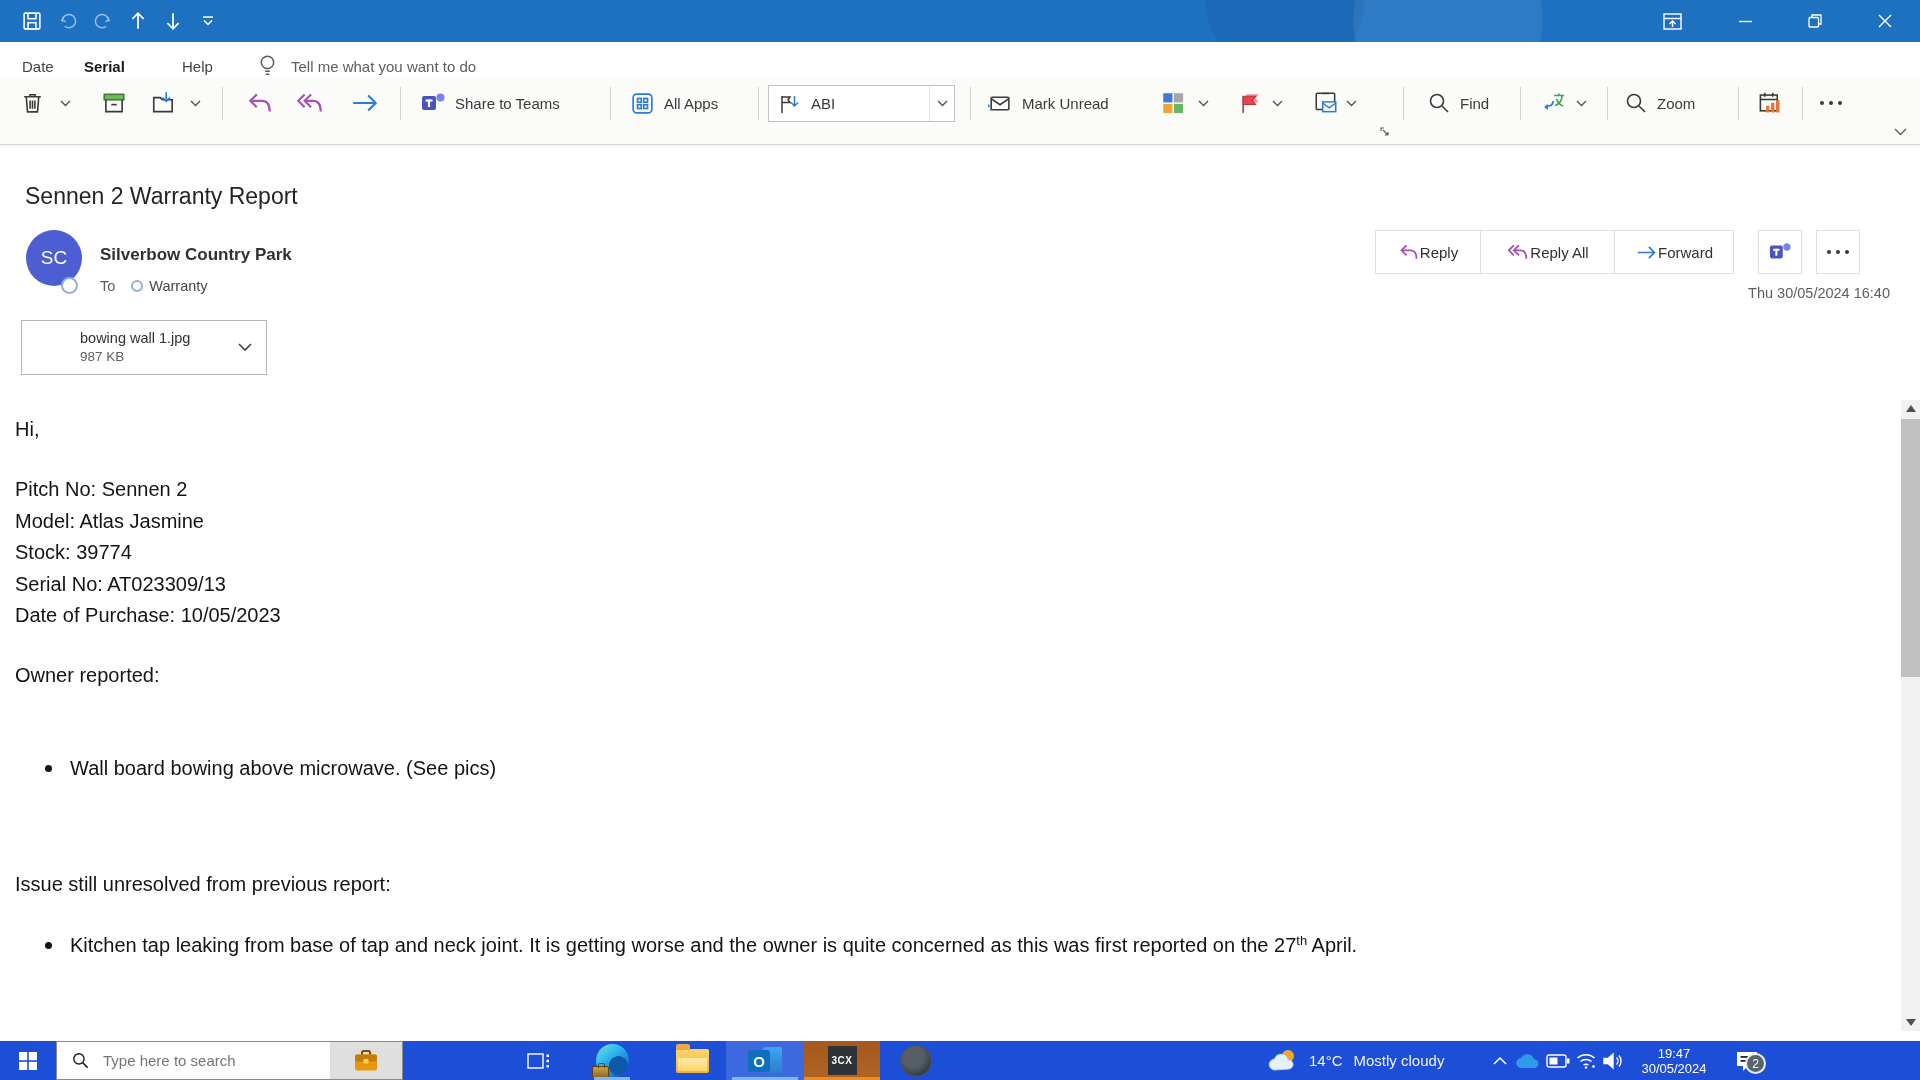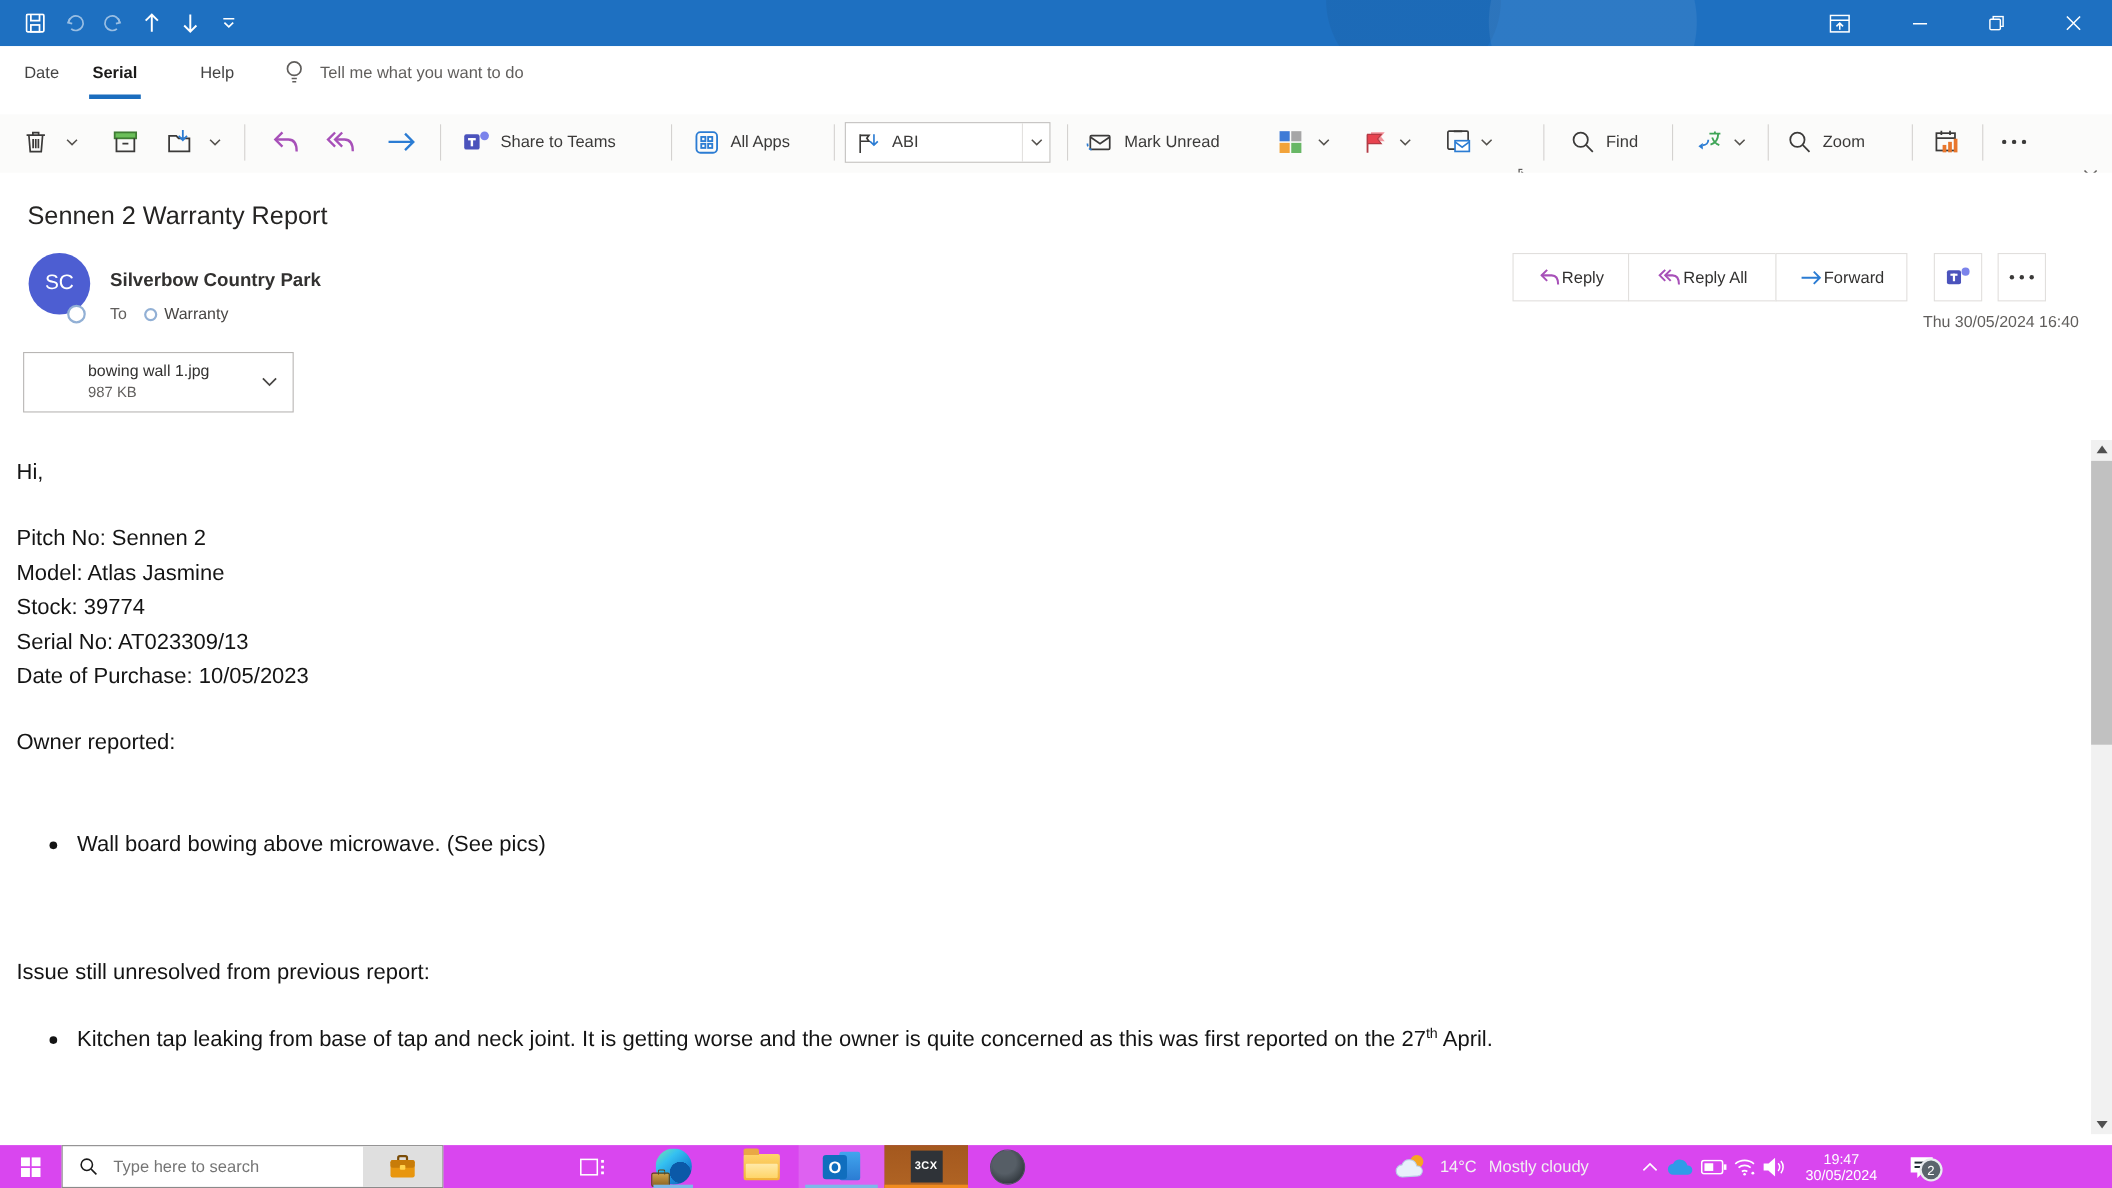--- a/index.html
+++ b/index.html
@@ -20,21 +20,21 @@
           align-items:center;font-size:15px;white-space:pre;}
 
   
   .tabrow{position:absolute;top:42px;left:0;width:1920px;height:48px;background:#fff;}
   .tab{position:absolute;top:0;height:48px;display:flex;align-items:center;font-size:15px;color:#444;padding:0 3px;}
   .tab.active{font-weight:bold;color:#1b1a19;box-shadow:inset 0 -4px 0 #1b6dbe;}
   .tellme{position:absolute;left:258px;top:0;height:48px;display:flex;align-items:center;gap:14px;
           color:#605e5c;font-size:15px;}
 
   
-  .ribbon{position:absolute;top:104px;left:0;width:1920px;height:67px;background:#fbfbfa;
+  .ribbon{position:absolute;top:78px;left:0;width:1920px;height:67px;background:#fbfbfa;
           border-bottom:1px solid #d6d4d2;box-shadow:0 2px 2px rgba(0,0,0,.05);}
   .ritem{position:absolute;top:0;height:50px;display:flex;align-items:center;gap:9px;
          color:#3b3a39;font-size:15px;white-space:nowrap;}
   .rdiv{position:absolute;top:9px;width:1px;height:33px;background:#d4d2d0;}
   .chev{color:#55524e;}
   .qsbox{position:absolute;left:768px;top:7px;width:187px;height:37px;border:1px solid #c3c1bf;
          background:#fff;display:flex;align-items:center;padding:0 6px 0 9px;gap:9px;font-size:15px;color:#3b3a39;}
   .qschev{margin-left:auto;display:flex;align-items:center;height:100%;padding-left:7px;border-left:1px solid #e3e1df;}
   .rlow{position:absolute;top:44px;height:20px;display:flex;align-items:center;color:#605e5c;}
   .dots3{display:flex;gap:5px;}
@@ -68,21 +68,21 @@
   .supth{font-size:13px;position:relative;top:-7px;}
 
   
   .sbar{position:absolute;right:0;top:243px;width:19px;height:631px;background:#f1f1f1;}
   .sarrow{position:absolute;left:0;width:19px;height:17px;display:flex;align-items:center;justify-content:center;background:#f1f1f1;}
   .tri-up{width:0;height:0;border-left:5px solid transparent;border-right:5px solid transparent;border-bottom:7px solid #505050;}
   .tri-dn{width:0;height:0;border-left:5px solid transparent;border-right:5px solid transparent;border-top:7px solid #505050;}
   .sthumb{position:absolute;left:0;top:19px;width:19px;height:258px;background:#c1c1c1;}
 
   
-  .taskbar{position:absolute;bottom:0;left:0;width:1920px;height:39px;background:#d946ef;color:#fff;}
+  .taskbar{position:absolute;bottom:0;left:0;width:1920px;height:39px;background:#1d4ed8;color:#fff;}
   .tbtn{position:absolute;top:0;height:39px;display:flex;align-items:center;justify-content:center;}
   .searchbox{position:absolute;left:56px;top:0;width:347px;height:39px;background:#fff;border:1px solid #8a8a8a;
              display:flex;align-items:center;}
   .searchbox input{border:none;outline:none;flex:1;font-size:15px;color:#3c3c3c;padding-left:13px;
                    font-family:"Liberation Sans",sans-serif;background:transparent;}
   .hlsq{width:72px;height:37px;background:#dfdfdf;display:flex;align-items:center;justify-content:center;flex:none;}
   .uline{position:absolute;bottom:0;left:6px;right:6px;height:3px;background:#7db8e8;}
   .oltile{background:rgba(255,255,255,.15);}
   .cxtile{background:linear-gradient(#a4581e,#b06424);}
   .cxuline{position:absolute;bottom:0;left:0;right:0;height:3px;background:#f08b1f;}

